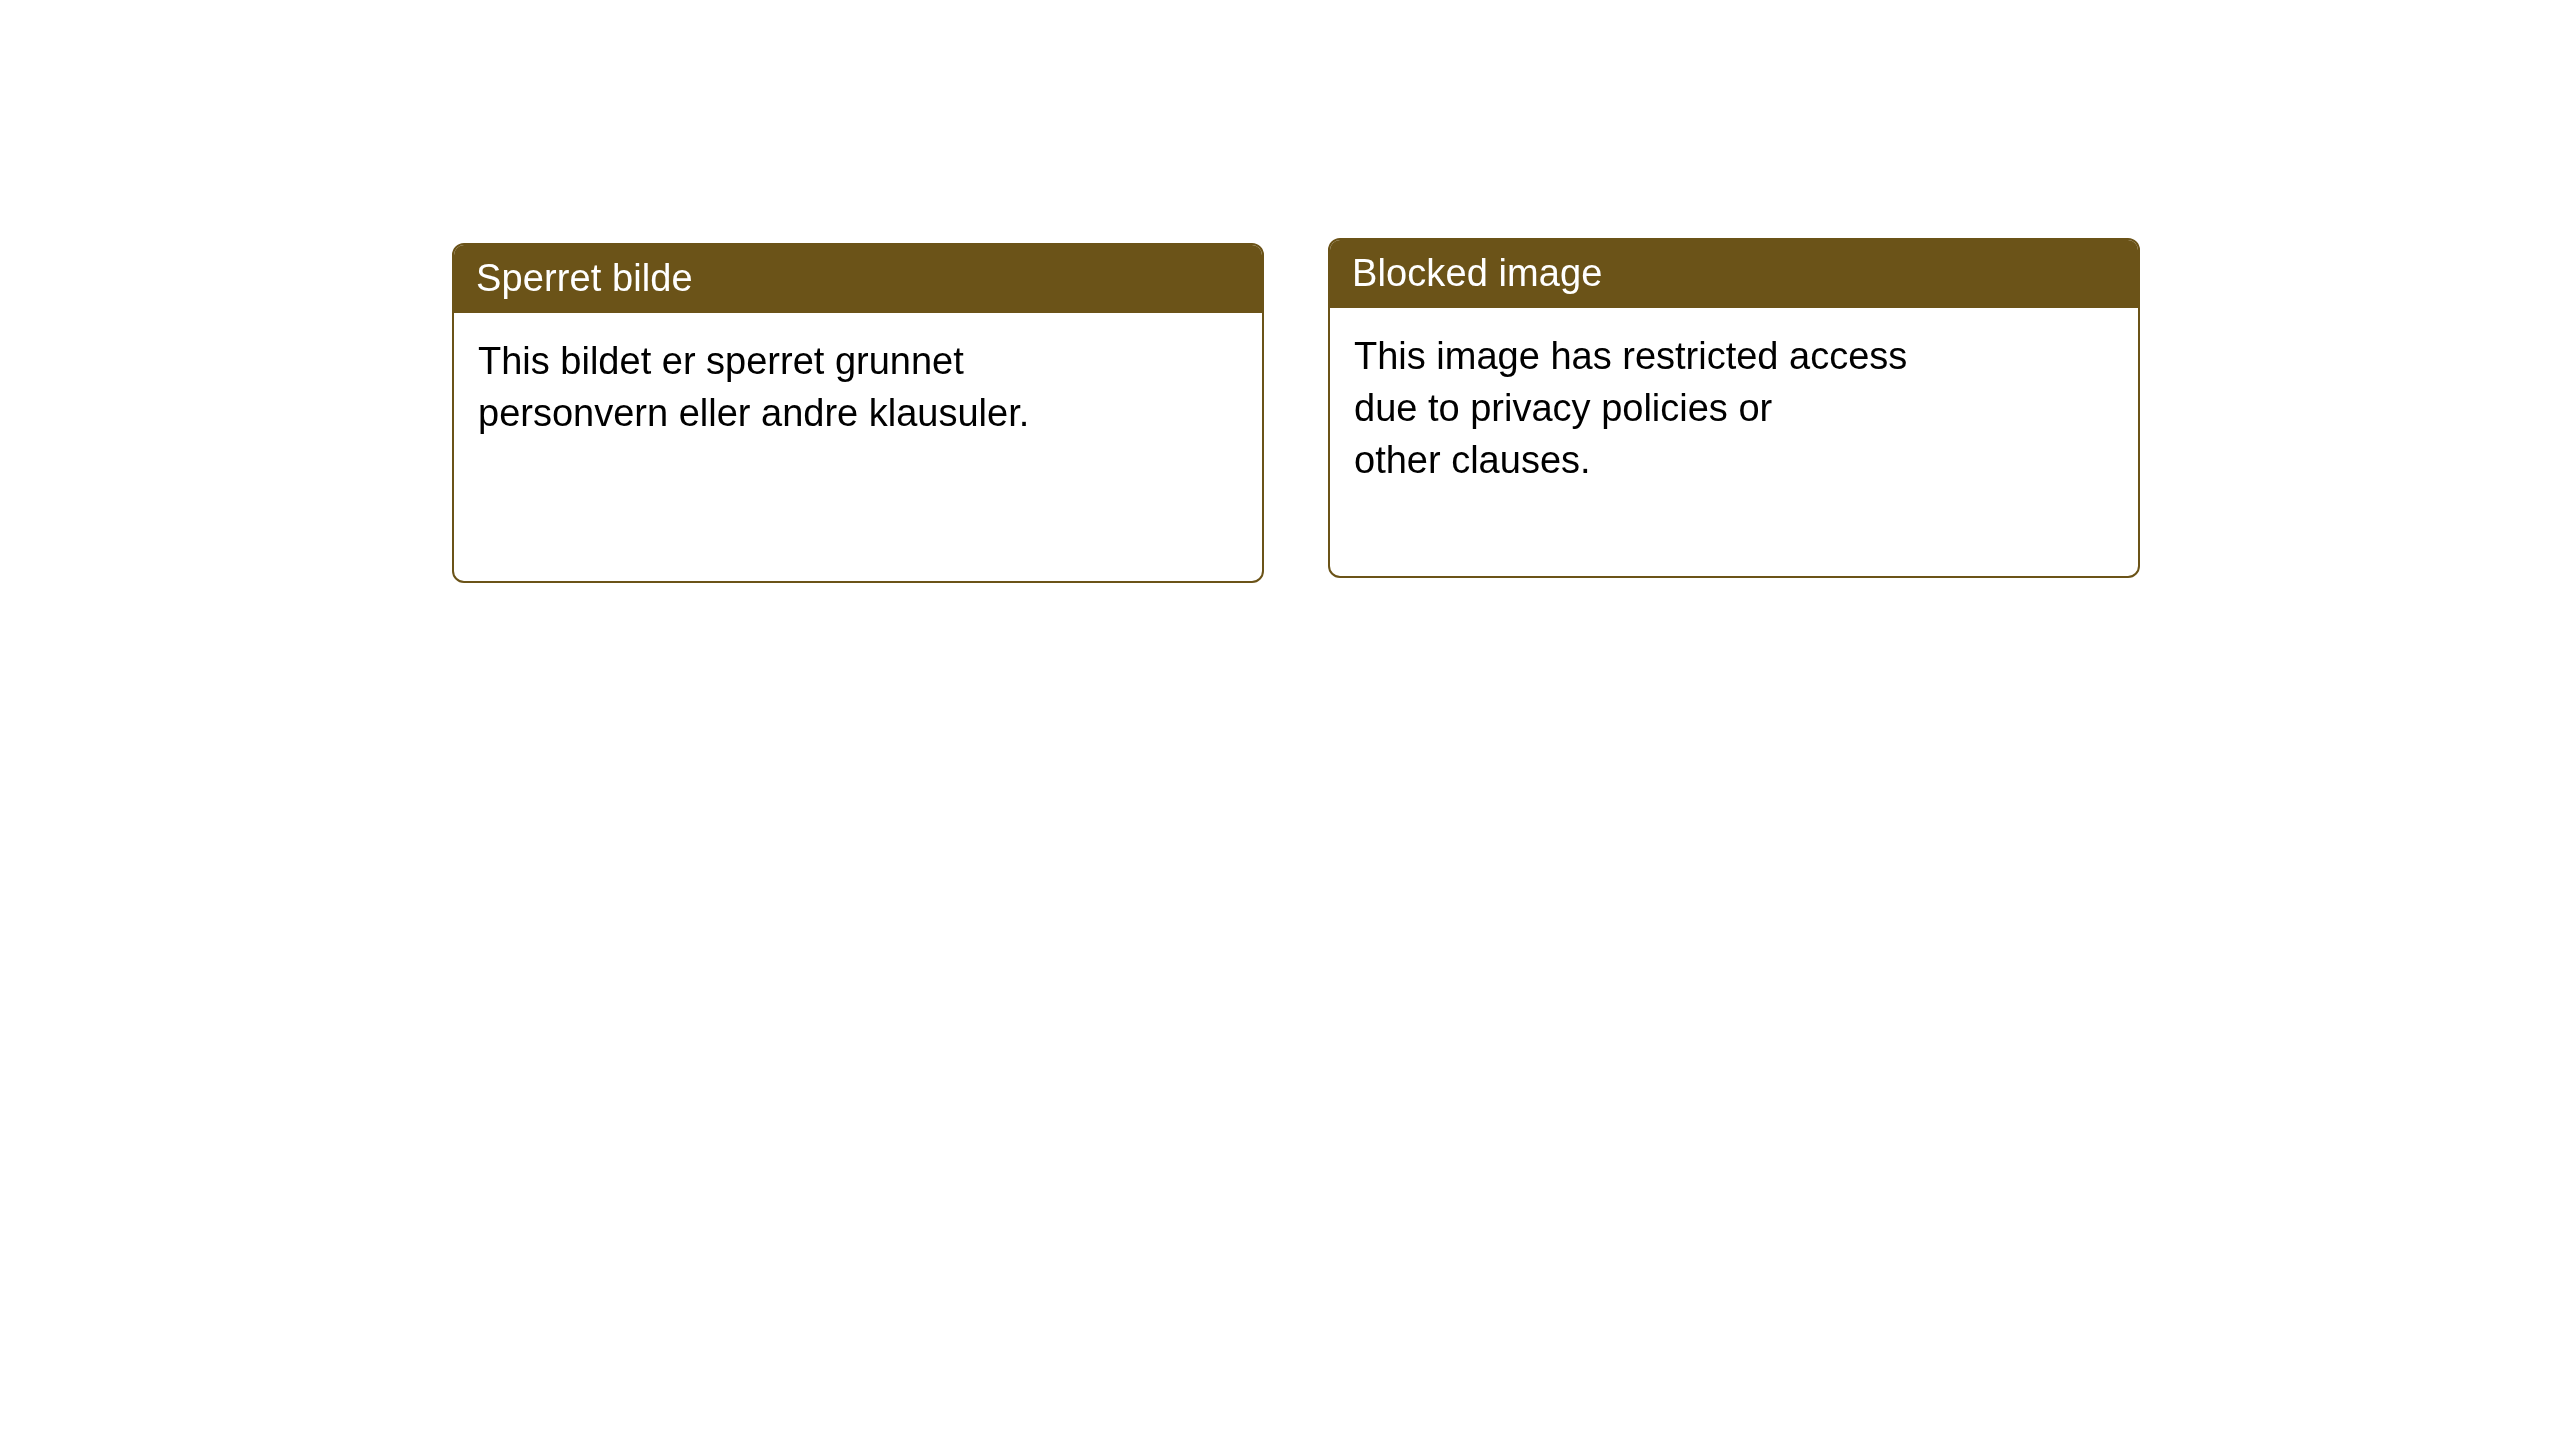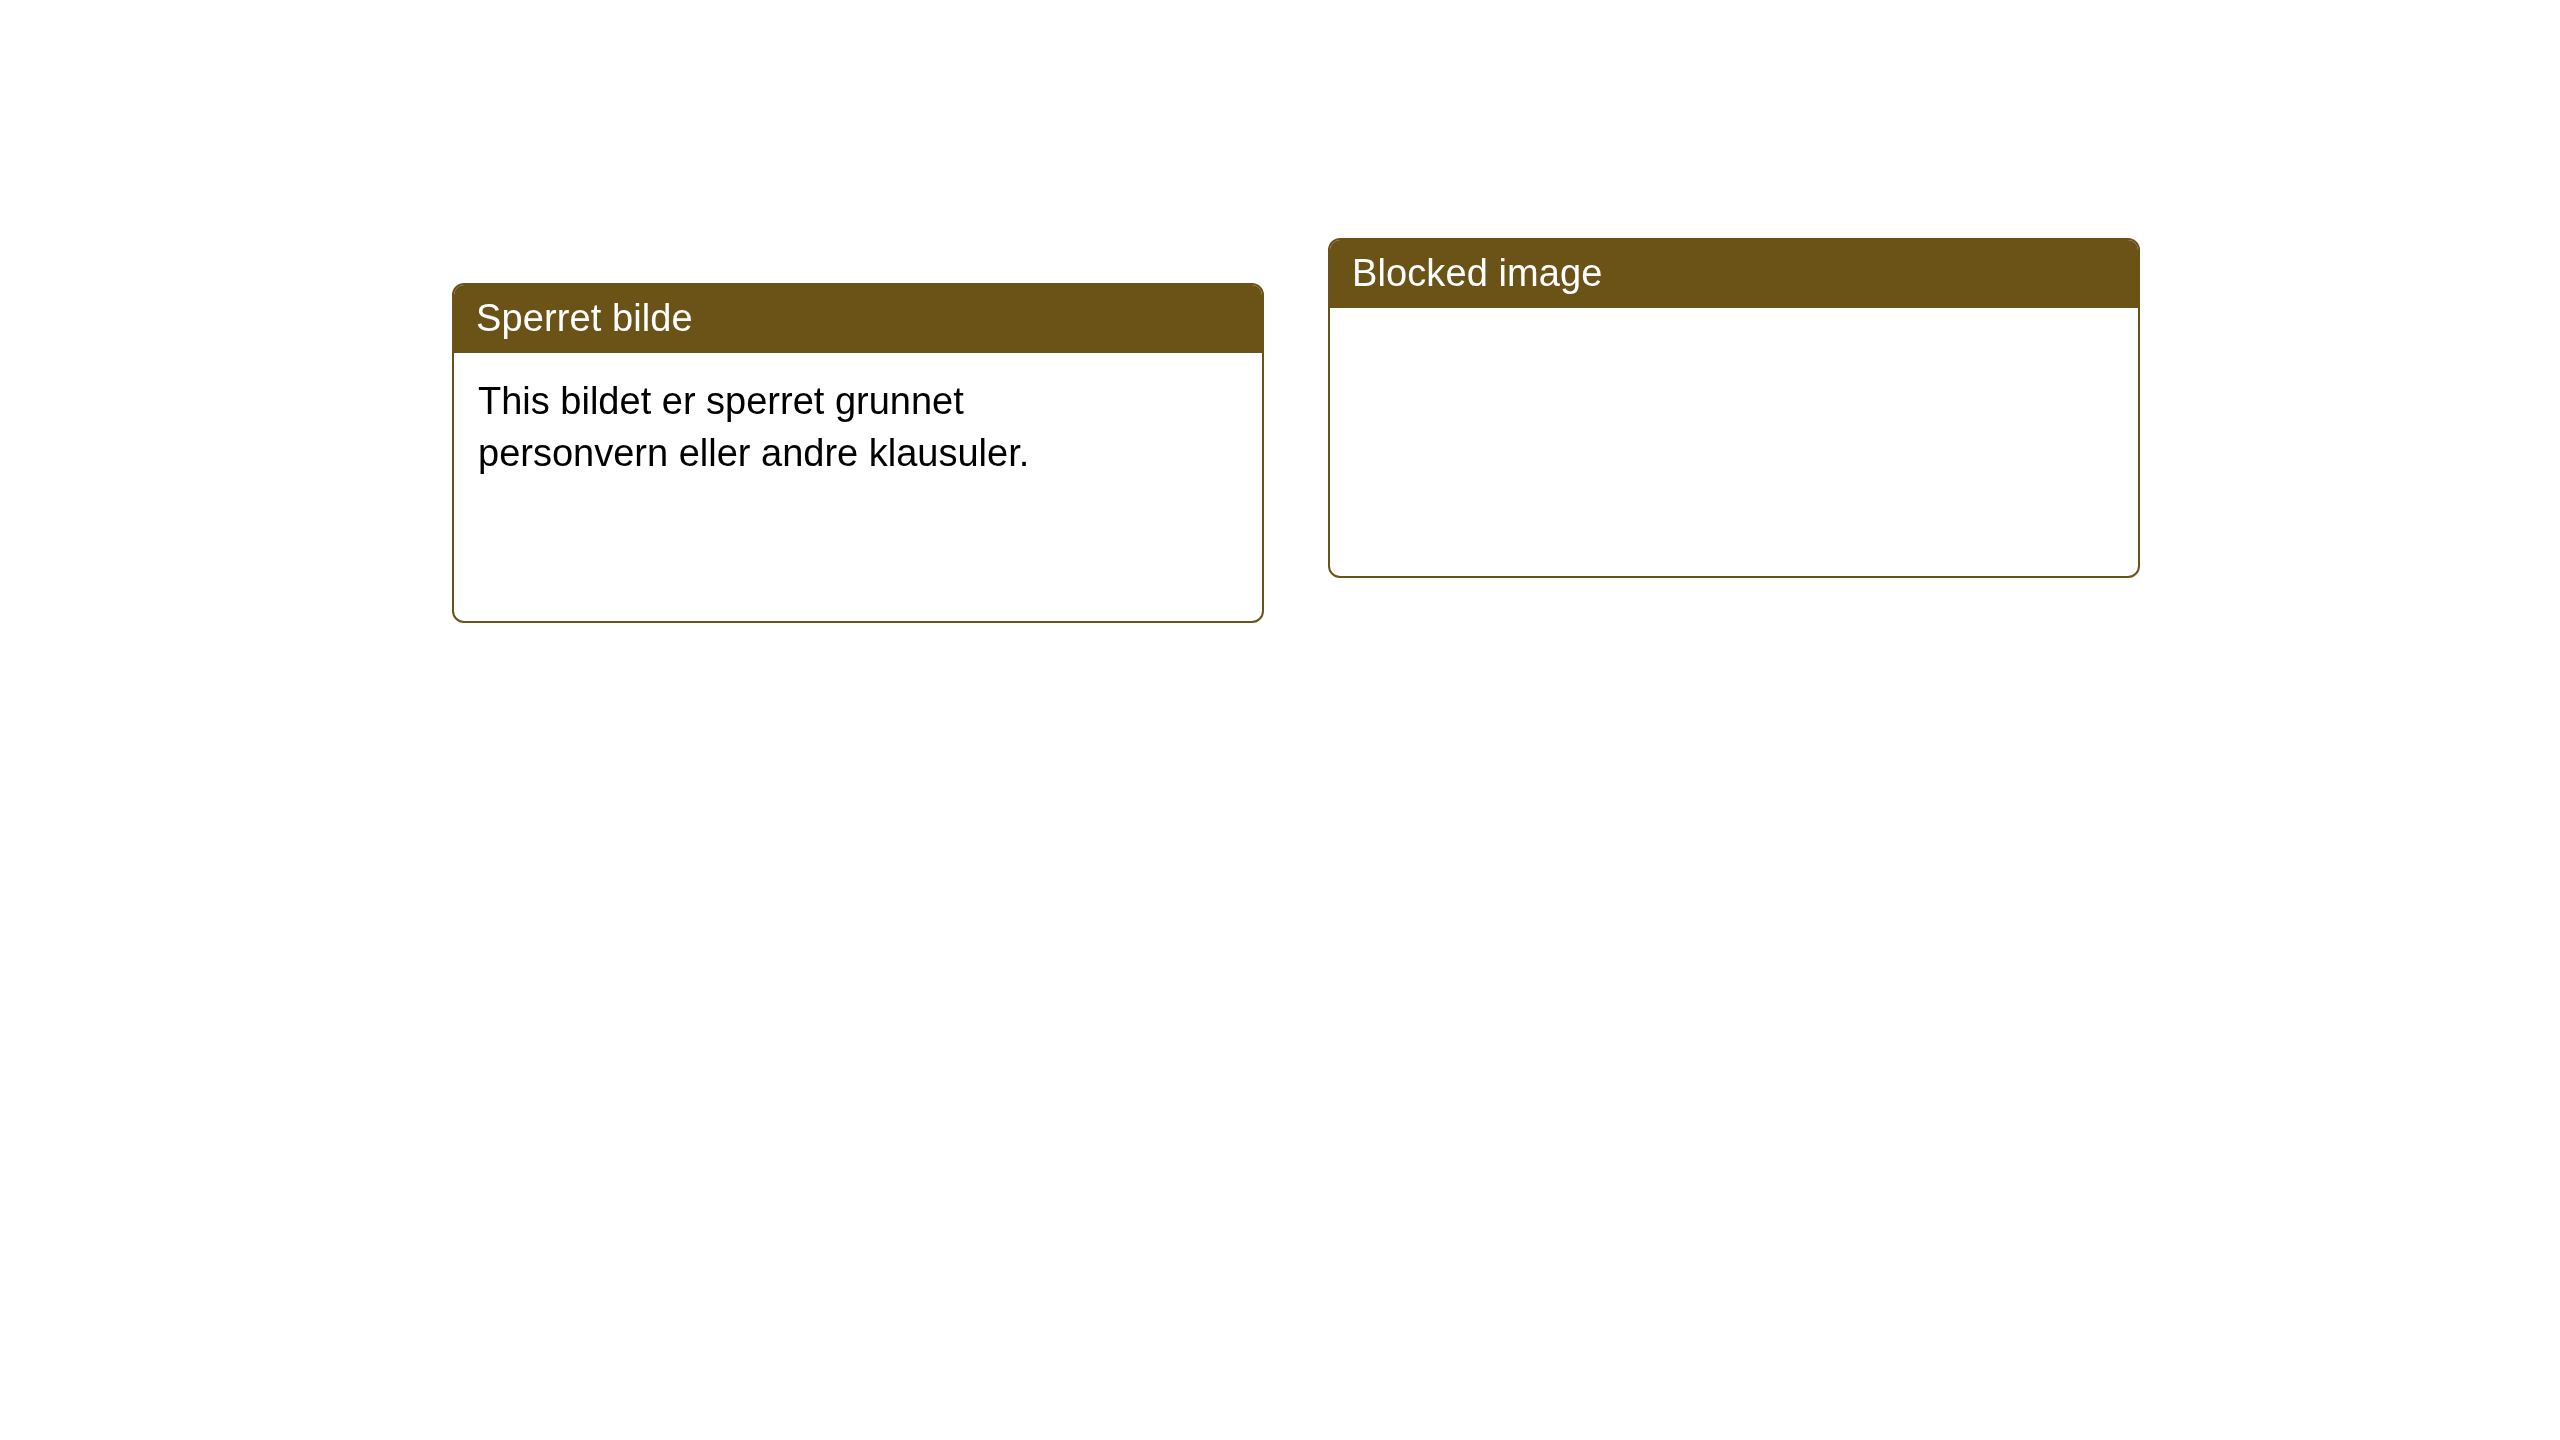--- a/index.html
+++ b/index.html
@@ -42,21 +42,20 @@
     line-height: 1.37;
     padding: 22px 22px 20px 24px;
     white-space: pre-line;
   }
   
   #card-blocked-no {
     left: 452px;
     top: 243px;
     width: 812px;
     height: 340px;
-    margin-top: 40px;
   }
   
   #card-blocked-en {
     left: 1328px;
     top: 238px;
     width: 812px;
     height: 340px;
   }
 </style>
 </head>
@@ -65,15 +64,18 @@
 <div class="stage">
 
   <div class="notice-card" id="card-blocked-no">
     <div class="card-header">Sperret bilde</div>
     <div class="card-body">This bildet er sperret grunnet
 personvern eller andre klausuler.</div>
   </div>
 
   <div class="notice-card" id="card-blocked-en">
     <div class="card-header">Blocked image</div>
+    <div class="card-body">This image has restricted access
+due to privacy policies or
+other clauses.</div>
   </div>
 
 </div>
 
 </body></html>

